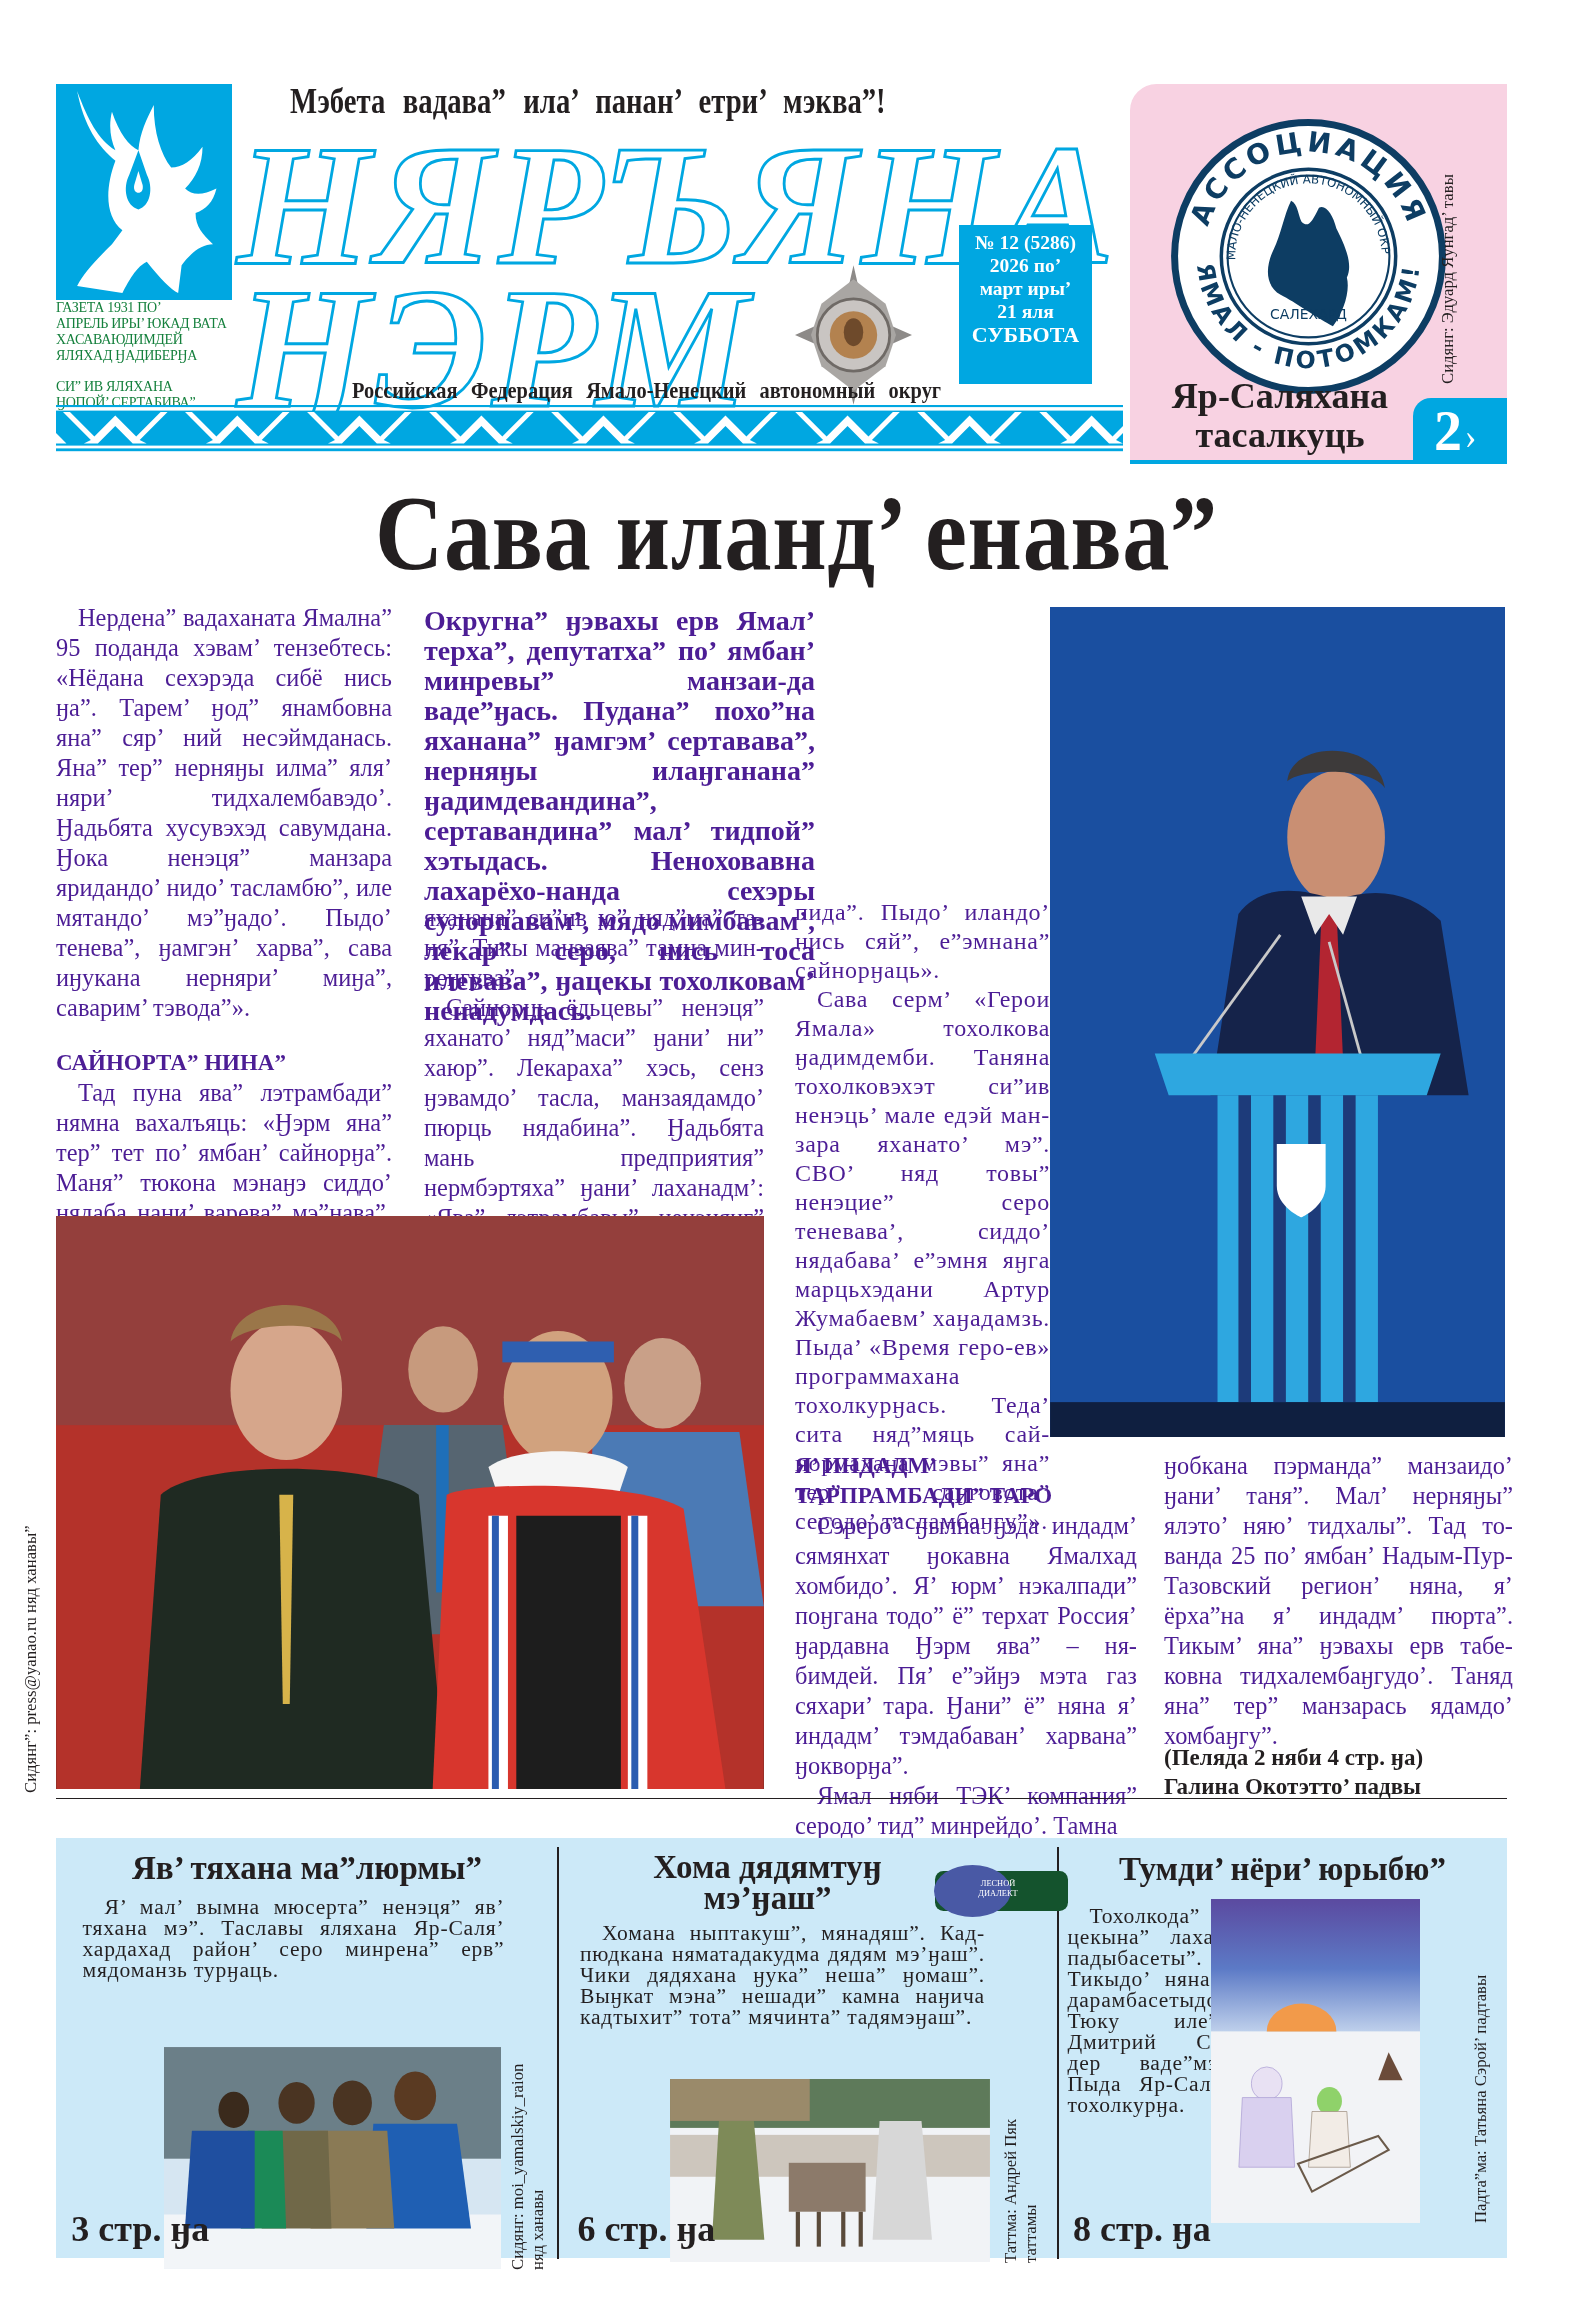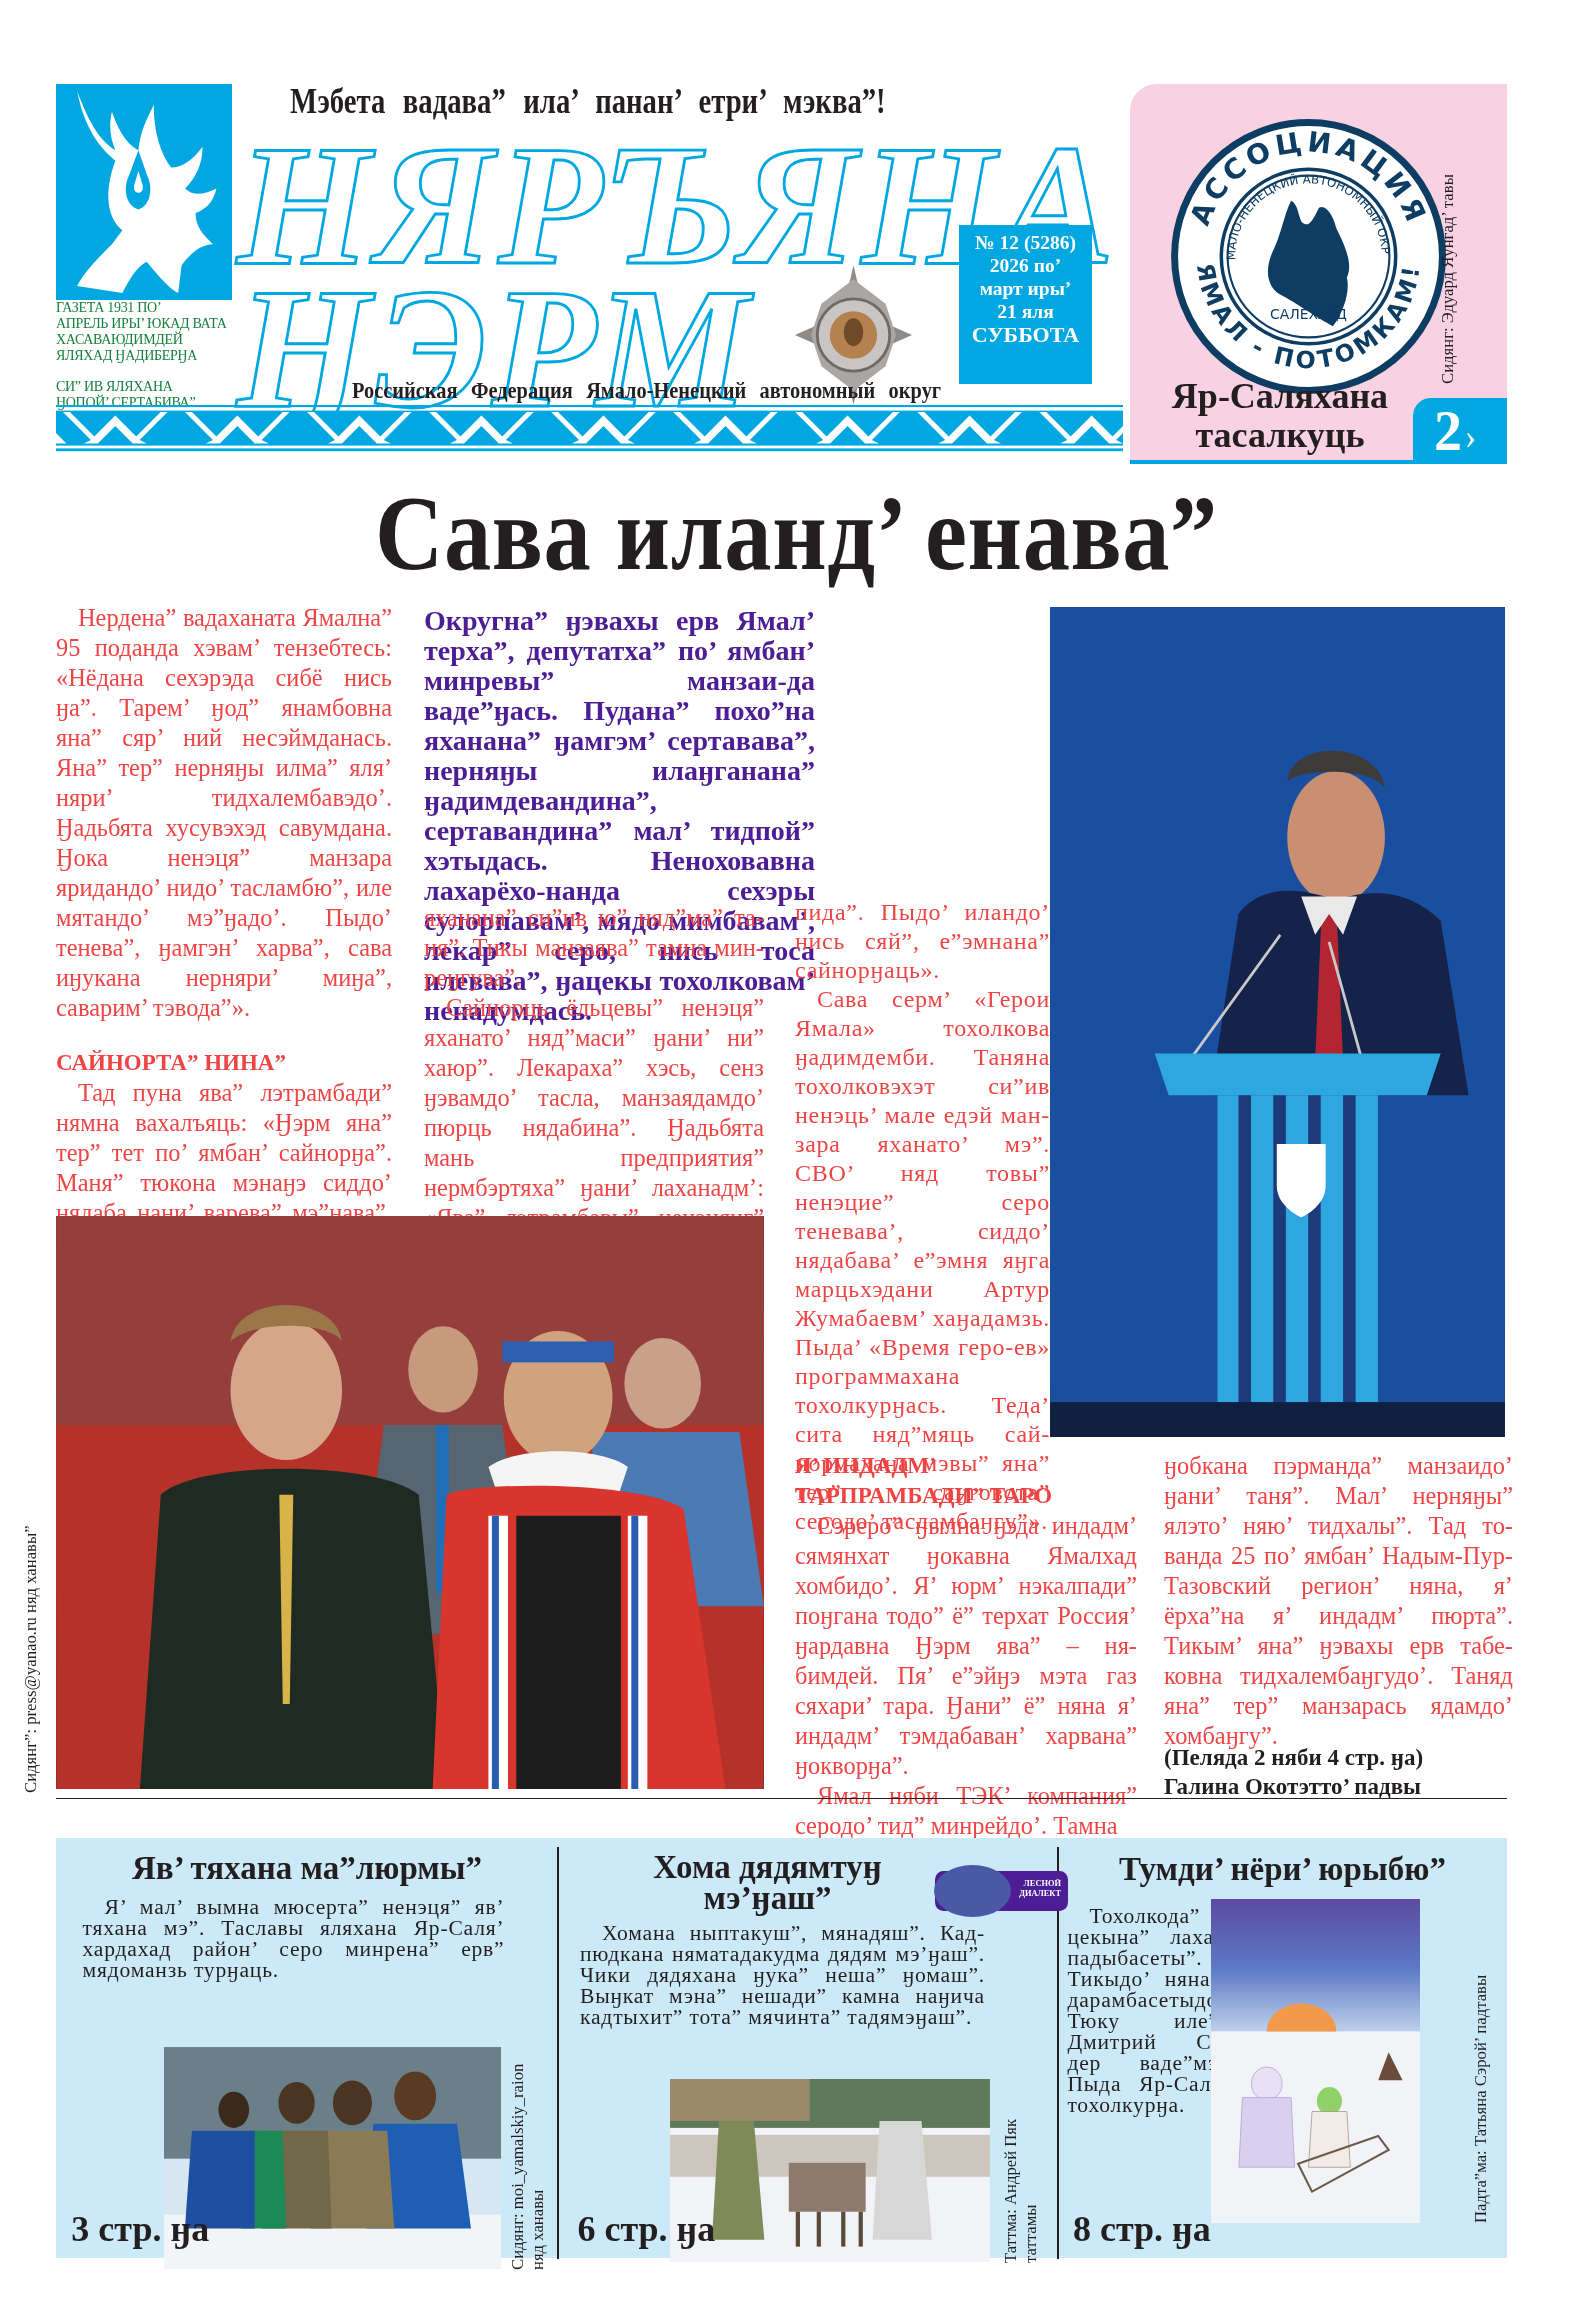--- a/index.html
+++ b/index.html
@@ -27,21 +27,21 @@
   .seal { left: 1169px; top: 117px; width: 279px; height: 279px; }
   .promo-credit { left: 1438px; top: 133px; width: 28px; height: 251px; writing-mode: vertical-rl; transform: rotate(180deg); font-size: 16.7px; color: #231f20; }
   .promo-title { left: 1144px; top: 377px; width: 272px; text-align: center; font-size: 36px; font-weight: bold; line-height: 39px; }
   .promo-page { left: 1413px; top: 398px; width: 94px; height: 66px; background: #00a7e1; border-top-left-radius: 18px; color: #fff; font-size: 56px; font-weight: bold; padding-left: 21px; line-height: 66px; }
   .promo-page .chev { font-size: 35px; font-weight: normal; vertical-align: middle; margin-left: 2.8px; }
 
   
   .headline { left: 0; top: 481px; width: 1593px; text-align: center; font-size: 105px; font-weight: bold; line-height: 1; letter-spacing: 0.7px; transform: scaleX(0.9); }
 
   
-  .col { font-size: 24.4px; line-height: 30px; text-align: justify; color: #ef4444; }
+  .col { font-size: 24.4px; line-height: 30px; text-align: justify; color: #4c1d95; }
   .col p { text-indent: 22px; }
   .col p.noind { text-indent: 0; }
   .col .sub { font-weight: bold; text-indent: 0; font-size: 23px; margin-top: 25px; text-transform: uppercase; }
   .col1 { left: 56px; top: 603px; width: 336px; transform: scaleX(1); }
   .lead { left: 424px; top: 606px; width: 391px; font-size: 28px; line-height: 30px; font-weight: bold; color: #4c1d95; }
   .col2 { left: 424px; top: 903px; width: 340px; }
   .col3 { left: 795px; top: 898px; width: 255px; font-size: 24px; line-height: 29px; letter-spacing: 0.7px; }
   .col3b { left: 795px; top: 1451px; width: 342px; }
   .col4 { left: 1164px; top: 1451px; width: 349px; }
   .byline { left: 1164px; top: 1743px; width: 349px; text-align: left; font-size: 23px; font-weight: bold; line-height: 29px; }
@@ -55,21 +55,21 @@
 
   
   .teasers { left: 56px; top: 1838px; width: 1451px; height: 420px; background: #cce9f8; }
   .tdiv { width: 2.1px; background: #231f20; }
   .t-title { font-size: 33px; font-weight: bold; text-align: center; line-height: 33px; }
   .t-body { font-size: 21.6px; line-height: 21px; text-align: justify; letter-spacing: 0.8px; }
   .t-body p { text-indent: 22px; }
   .t-page { font-size: 36px; font-weight: bold; }
   .t-photo { overflow: hidden; }
   .t-credit { writing-mode: vertical-rl; transform: rotate(180deg); font-size: 16.7px; line-height: 19.5px; }
-  .dialect-badge { width: 133px; height: 40px; background: #4c1d95; border-radius: 8.4px; color: #fff; font-size: 8.4px; font-weight: bold; line-height: 9.8px; text-align: right; padding: 8.4px 7px 0 0; }
+  .dialect-badge { width: 133px; height: 40px; background: #14532d; border-radius: 8.4px; color: #fff; font-size: 8.4px; font-weight: normal; line-height: 9.8px; text-align: center; padding: 8.4px 7px 0 0; }
   .dialect-badge .oval { position: absolute; left: -1.4px; top: -5.6px; width: 77px; height: 52px; background: #4959a5; border-radius: 50%; }
 </style>
 </head>
 <body>
 
 <div class="abs logo-box">
   <svg viewBox="0 0 252 310">
     <rect width="252" height="310" fill="#00a7e1"></rect>
     <path d="M30 10 C40 60 60 90 85 110 C70 150 70 190 95 210 L80 230 C60 250 40 270 30 290 L95 300 C110 270 120 260 130 255 C150 280 165 295 175 300 L180 260 C195 240 210 230 225 230 C210 215 200 205 200 185 C215 180 225 170 230 150 C210 160 195 160 185 150 C200 135 210 115 210 90 C195 110 180 120 165 120 C150 100 140 70 140 30 C130 50 120 70 118 95 C105 90 90 70 80 40 C75 60 78 80 85 95 C60 80 45 50 30 10 Z" fill="#ffffff"></path>
     <path d="M105 130 L118 95 L130 130 C140 150 135 175 118 180 C100 175 95 150 105 130 Z" fill="#00a7e1"></path>

